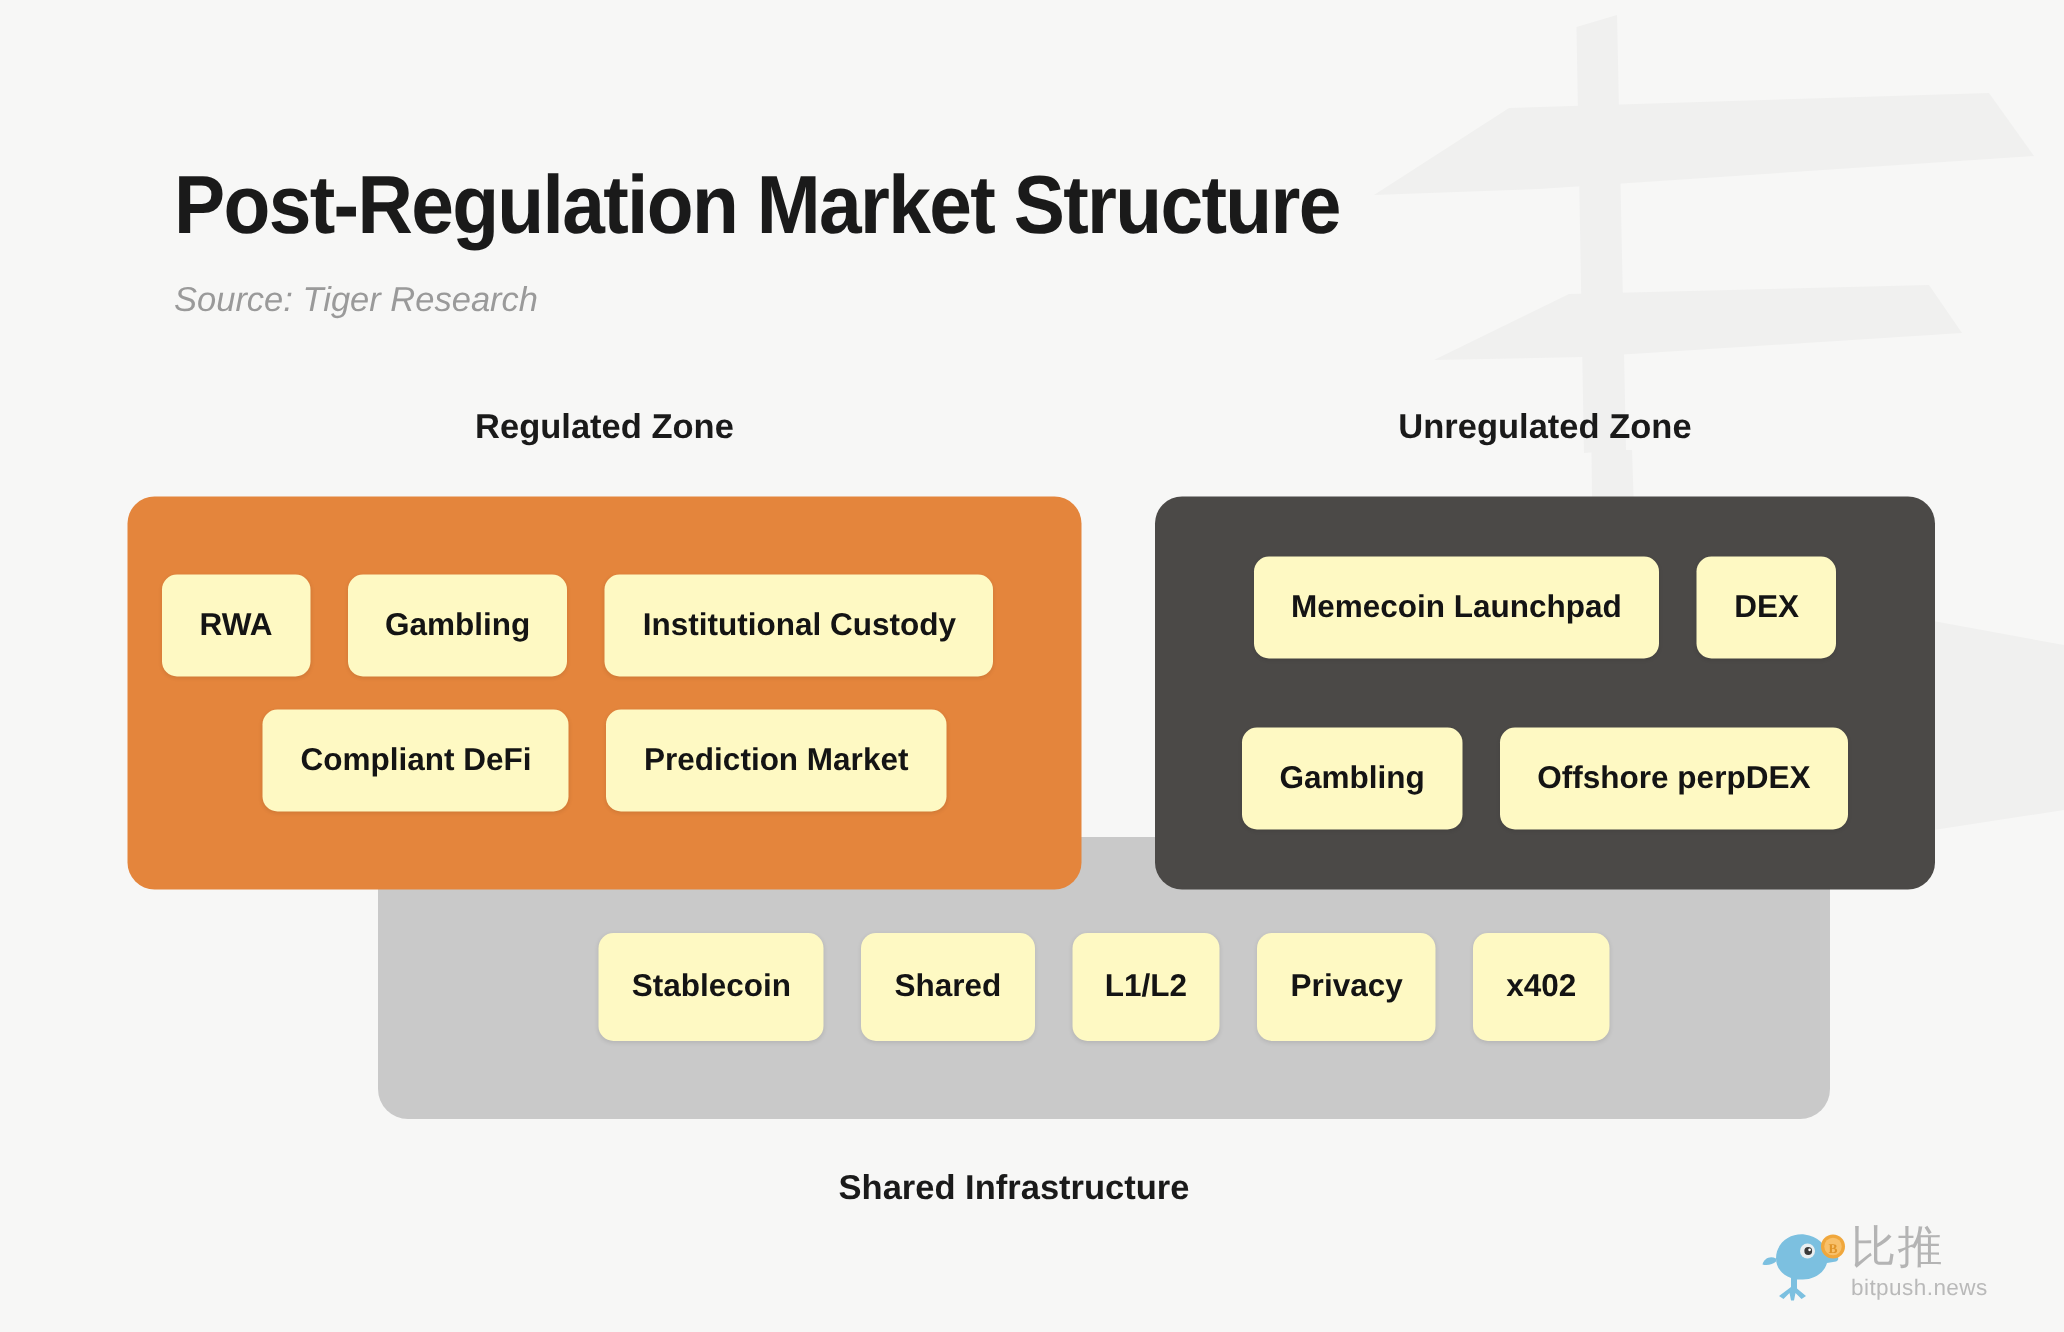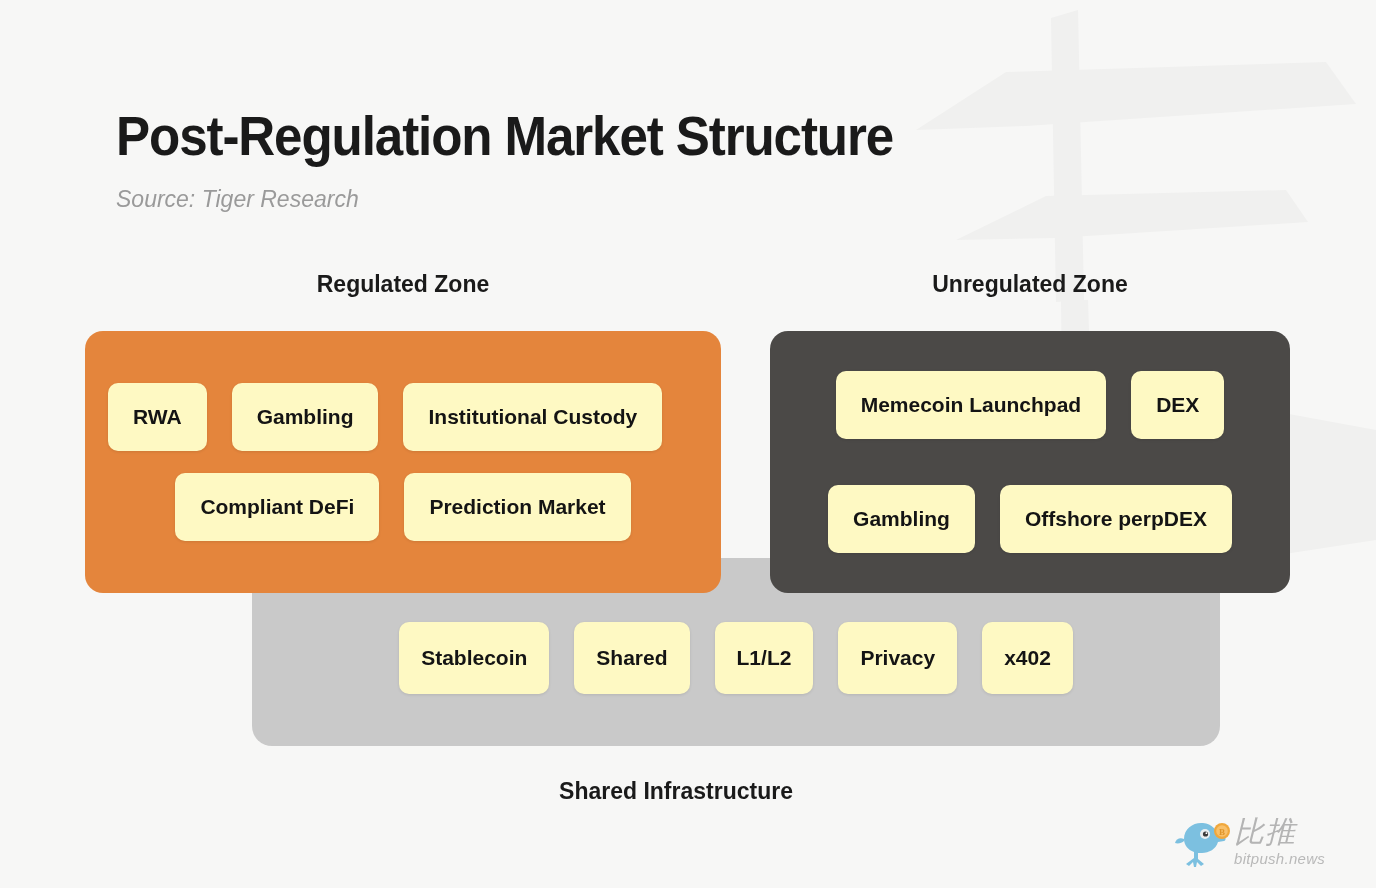--- a/index.html
+++ b/index.html
@@ -171,21 +171,20 @@
     z-index: 4;
     display: flex;
     align-items: center;
   }
   .brand-bird { width: 58px; height: 52px; flex: none; }
   .brand-text {
     display: flex;
     flex-direction: column;
     justify-content: center;
     margin-left: 2px;
-    font-style: italic;
   }
   .brand-cn {
     font-size: 30px;
     color: #b4b4b4;
     line-height: 1;
     letter-spacing: 1px;
     font-family: "DejaVu Sans", sans-serif;
   }
   .brand-url {
     font-size: 15px;

